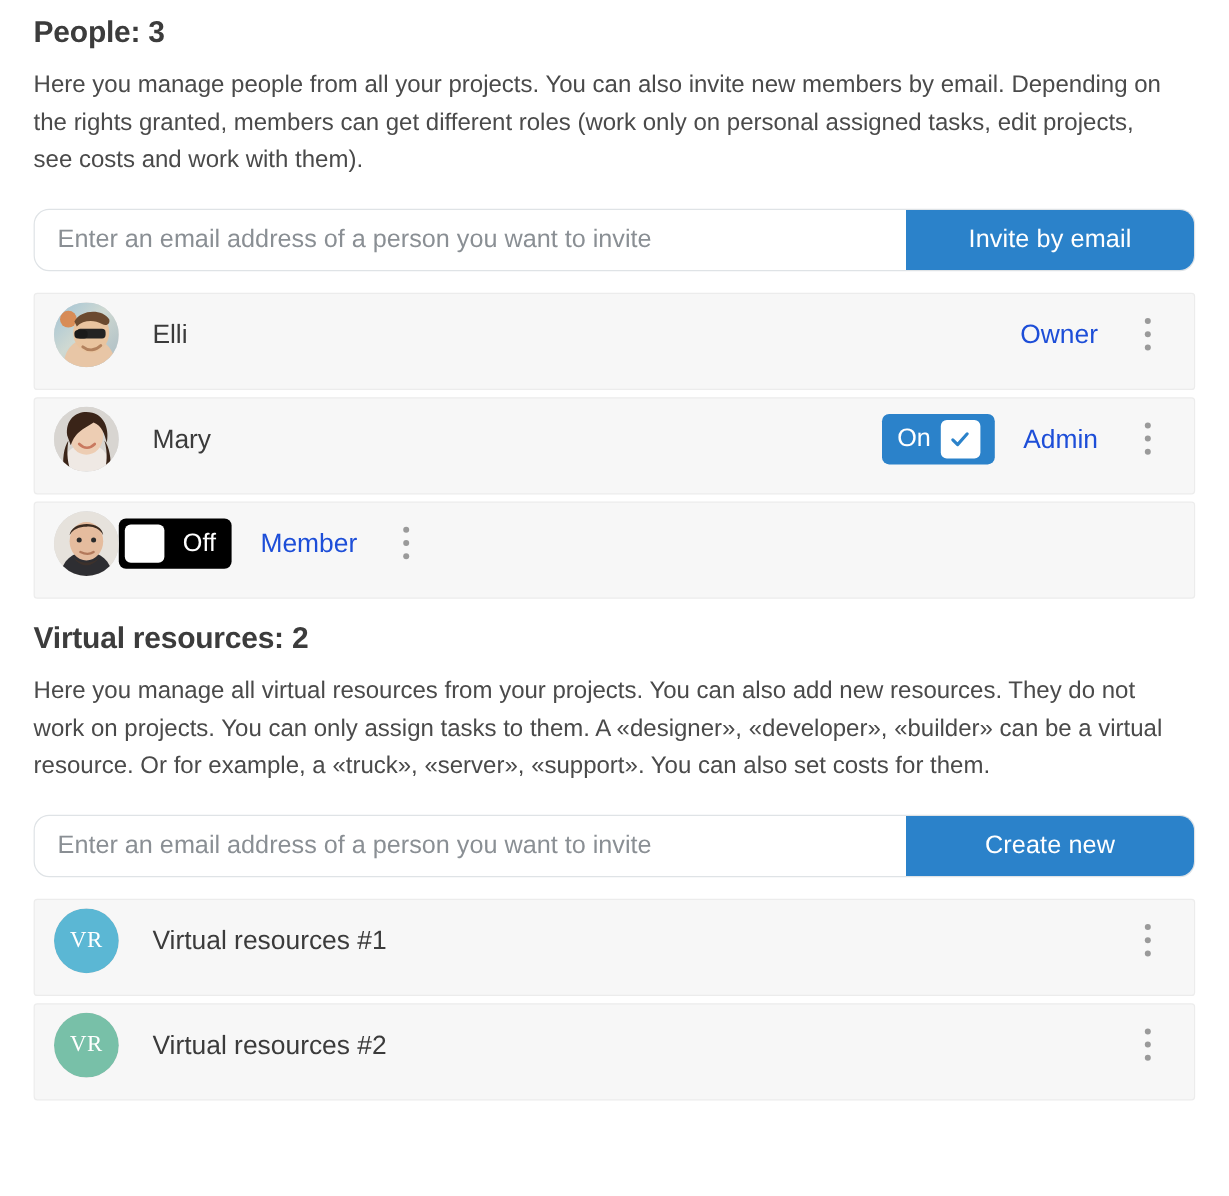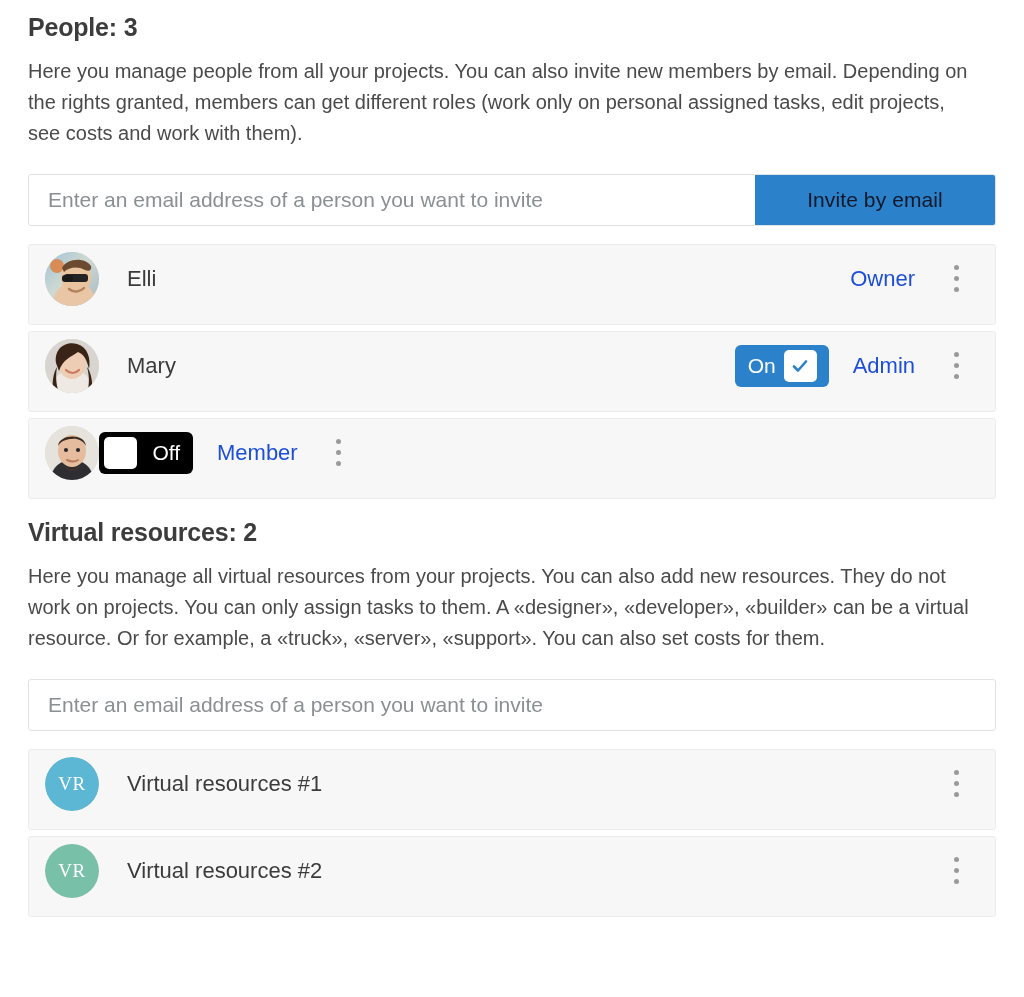--- a/index.html
+++ b/index.html
@@ -41,21 +41,21 @@
     max-width: 945px;
   }
 
   
   .invite-row {
     display: flex;
     align-items: stretch;
     margin-top: 25px;
     height: 52px;
     border: 1px solid #dfe3e6;
-    border-radius: 3px;
+    border-radius: 13px;
     background: #ffffff;
     box-sizing: border-box;
     overflow: hidden;
   }
   .invite-input {
     flex: 1 1 auto;
     border: 0;
     outline: 0;
     padding: 0 19px;
     font-family: "Liberation Sans", sans-serif;
@@ -66,21 +66,21 @@
   }
   .invite-input::placeholder {
     color: #8a8f94;
     opacity: 1;
   }
   .invite-btn {
     flex: 0 0 auto;
     width: 240px;
     border: 0;
     background: #2b82ca;
-    color: #0f172a;
+    color: #ffffff;
     font-family: "Liberation Sans", sans-serif;
     font-size: 21px;
     cursor: pointer;
     display: flex;
     align-items: center;
     justify-content: center;
     letter-spacing: 0.1px;
   }
 
   
@@ -297,20 +297,21 @@
         </div>
     </div>
 
   </div>
 
   <h2 class="section-title">Virtual resources: 2</h2>
   <p class="section-desc">Here you manage all virtual resources from your projects. You can also add new resources. They do not work on projects. You can only assign tasks to them. A «designer», «developer», «builder» can be a virtual resource. Or for example, a «truck», «server», «support». You can also set costs for them.</p>
 
   <div class="invite-row">
     <input class="invite-input" type="text" placeholder="Enter an email address of a person you want to invite" style="">
+    <button class="invite-btn" style="background: rgb(43, 130, 202);">Create new</button>
   </div>
 
   <div class="list">
 
     <div class="row">
       <div class="avatar">
         <div class="avatar-initials" id="vr0" style="background: rgb(91, 183, 212);">VR</div>
       </div>
       <span class="row-name">Virtual resources #1</span>
       <span class="spacer"></span>

